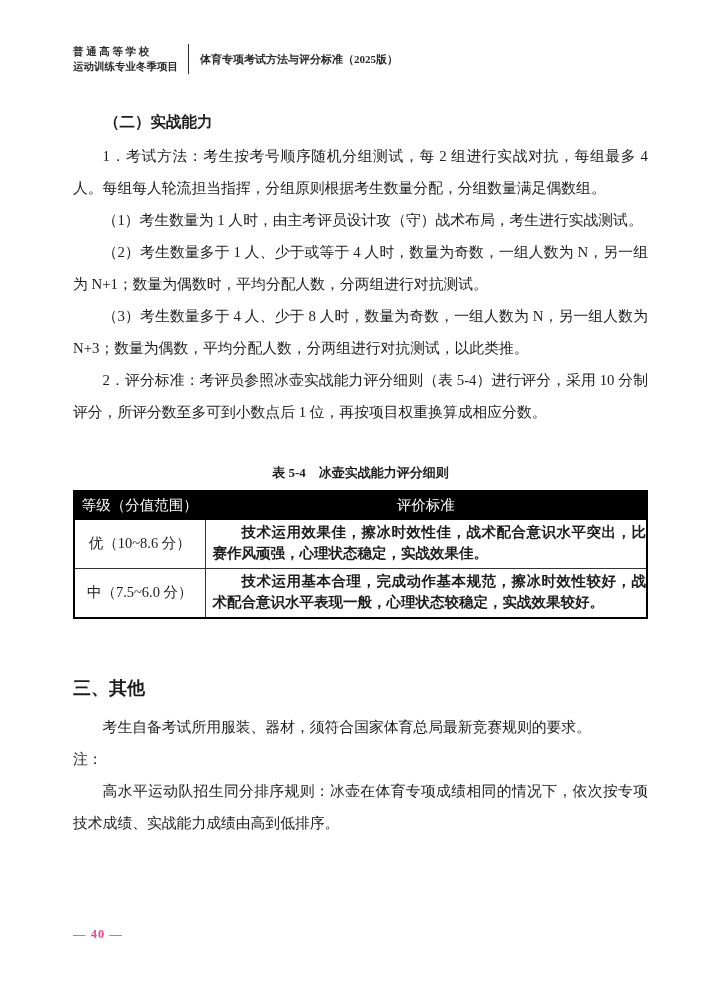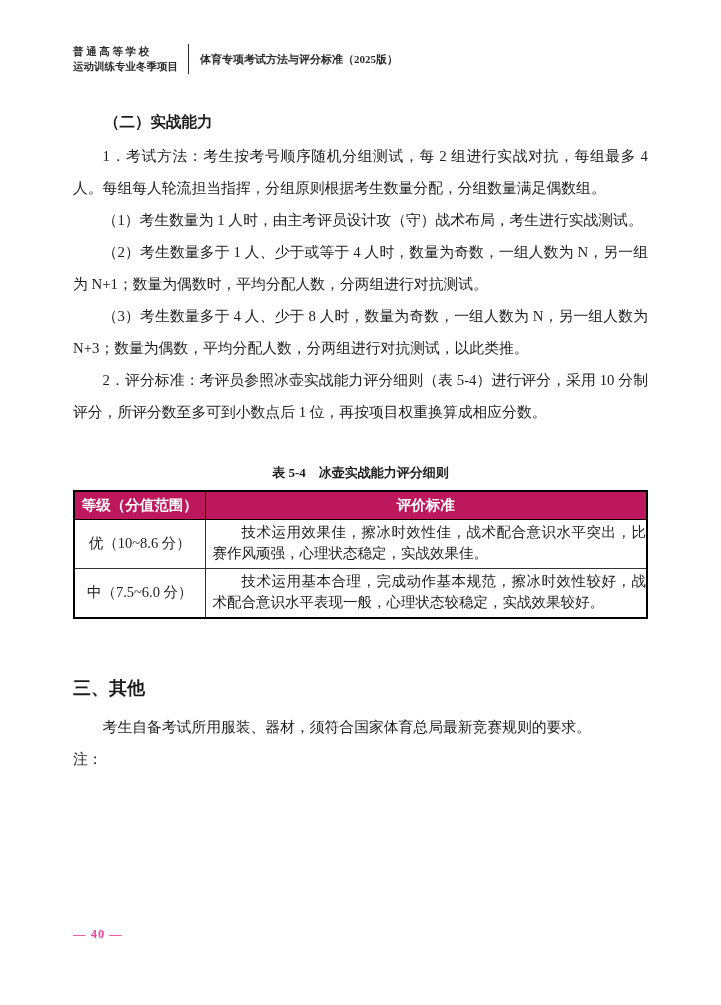--- a/index.html
+++ b/index.html
@@ -72,34 +72,35 @@
   table.score-table {
     width: 100%;
     border-collapse: collapse;
     border: 2px solid #000;
   }
   table.score-table th, table.score-table td {
     border: 1px solid #333;
     font-size: 14.5px;
   }
   table.score-table thead th {
-    background: #be185d;
+    background: #000000;
     color: #fff;
-    font-weight: bold;
+    font-weight: normal;
     height: 28px;
     padding: 2px 4px;
     border-color: #000;
   }
   th.col-grade, td.cell-grade { width: 131px; text-align: center; }
   td.cell-grade { font-size: 14.8px; }
   td.cell-criteria {
     padding: 2px 0 3px 7px;
     line-height: 21.5px;
     text-align: justify;
     text-indent: 2em;
+    font-weight: bold;
   }
   tr.row-alt td { background: #e3e5e7; }
 
   
   .sec3-heading {
     margin-top: 52px;
     font-size: 18px;
     font-weight: bold;
     line-height: 34px;
     margin-bottom: 6px;
@@ -156,16 +157,17 @@
         <td class="cell-grade">中（7.5~6.0 分）</td>
         <td class="cell-criteria">技术运用基本合理，完成动作基本规范，擦冰时效性较好，战术配合意识水平表现一般，心理状态较稳定，实战效果较好。</td>
       </tr>
     </tbody>
   </table>
 
   <div class="sec3-heading">三、其他</div>
 
   <p class="body-para">考生自备考试所用服装、器材，须符合国家体育总局最新竞赛规则的要求。</p>
   <p class="body-para no-indent">注：</p>
+  <p class="body-para">高水平运动队招生同分排序规则：冰壶在体育专项成绩相同的情况下，依次按专项技术成绩、实战能力成绩由高到低排序。</p>
 
   <div class="page-footer">— 40 —</div>
 
 </div>
 
 </body></html>

